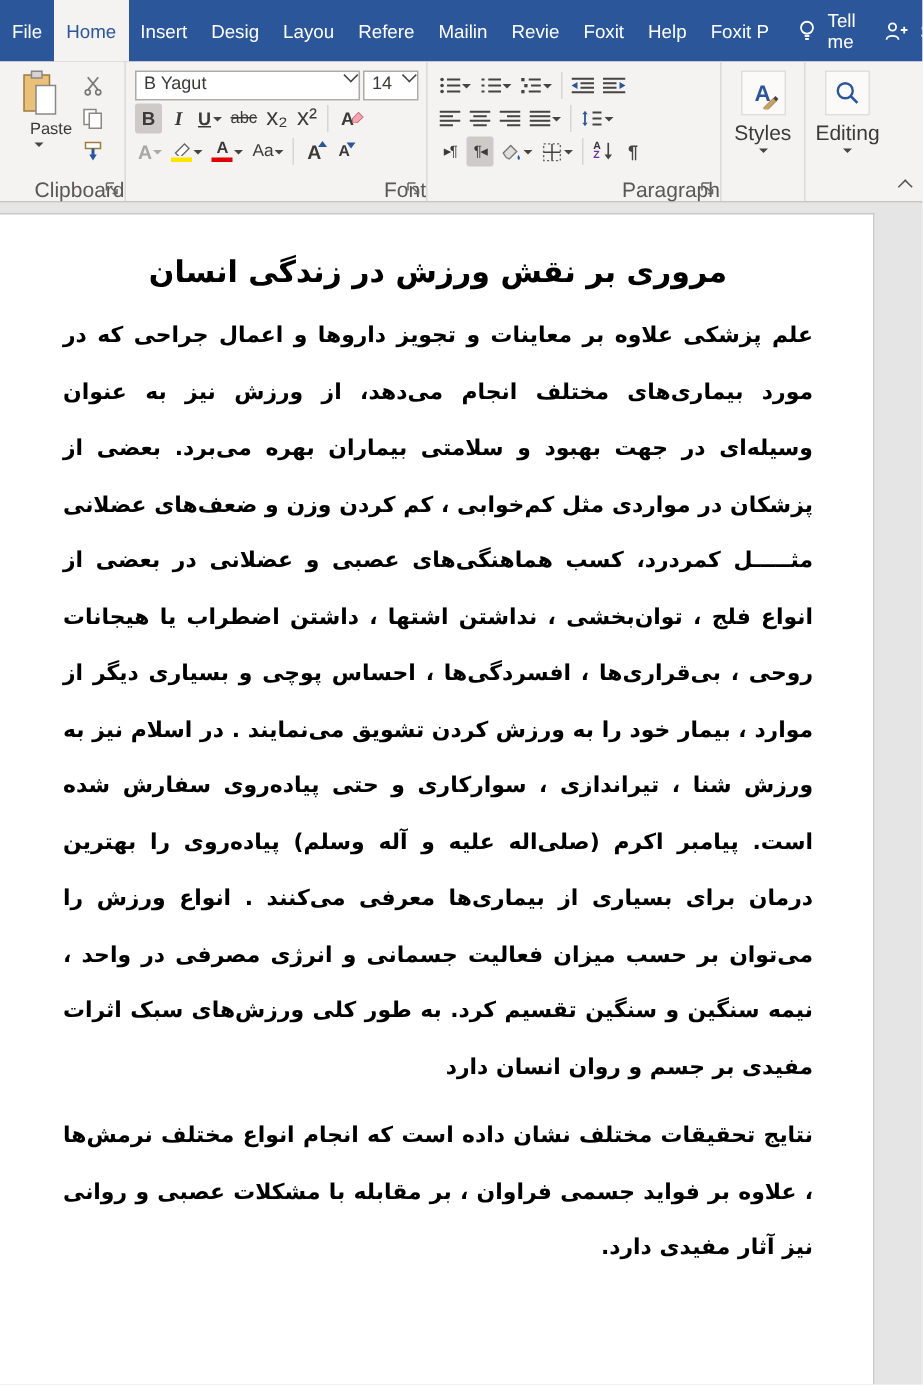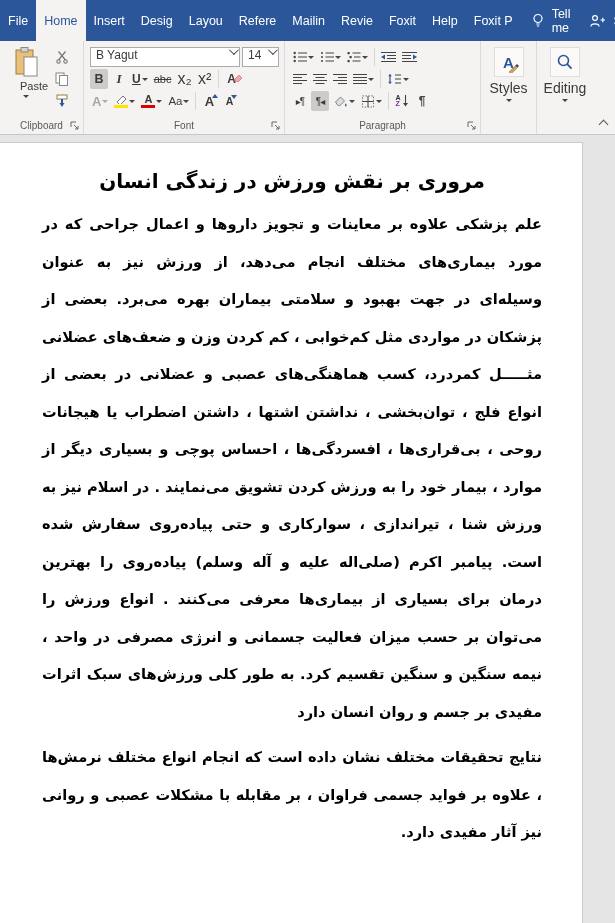--- a/index.html
+++ b/index.html
@@ -14,22 +14,22 @@
   .tab.active { background:#F4F3F2; color:#2B579A; }
   .vsep { width:1px; height:15px; background:rgba(255,255,255,.45); align-self:center; }
   .tb-tool { display:flex; align-items:center; gap:7px; padding:0 10px; }
   .share-wrap { margin-left:auto; margin-right:6px; }
 
   
   .ribbon { height:94px; background:#F4F3F2; border-bottom:1px solid #C8C6C4; display:flex;
             flex:none; color:#3b3a39; position:relative; }
   .rgroup { position:relative; display:flex; flex-direction:column; border-right:1px solid #DCDAD8; }
   .rbody { flex:1; padding:5px 5px 0 6px; }
-  .rlabel { height:17px; font-size:10px; color:#5a5856; display:flex; align-items:center;
-            justify-content:center; }
+  .rlabel { height:17px; font-size:14px; color:#5a5856; display:flex; align-items:center;
+            justify-content:flex-end; }
   .launcher { position:absolute; right:3px; bottom:3px; width:10px; height:10px; cursor:pointer; }
   .rrow { display:flex; align-items:center; gap:2px; height:22px; }
   .rbtn { height:20px; min-width:18px; display:flex; align-items:center; justify-content:center;
           gap:1px; padding:0 2px; border-radius:2px; cursor:pointer; }
   .rbtn.on { background:#CDCAC8; }
   .car { width:0; height:0; border-left:3px solid transparent; border-right:3px solid transparent;
          border-top:3.5px solid #444; }
   .chev { width:7px; height:7px; border-right:1.4px solid #444; border-bottom:1.4px solid #444;
           transform:rotate(45deg) translateY(-2px); }
   .minisep { width:1px; height:18px; background:#D8D6D4; margin:0 2px; }

